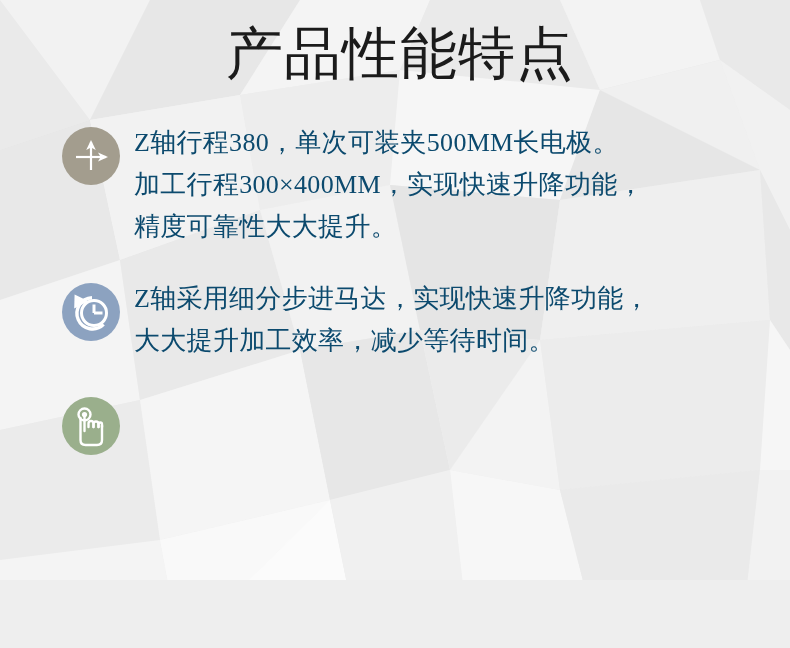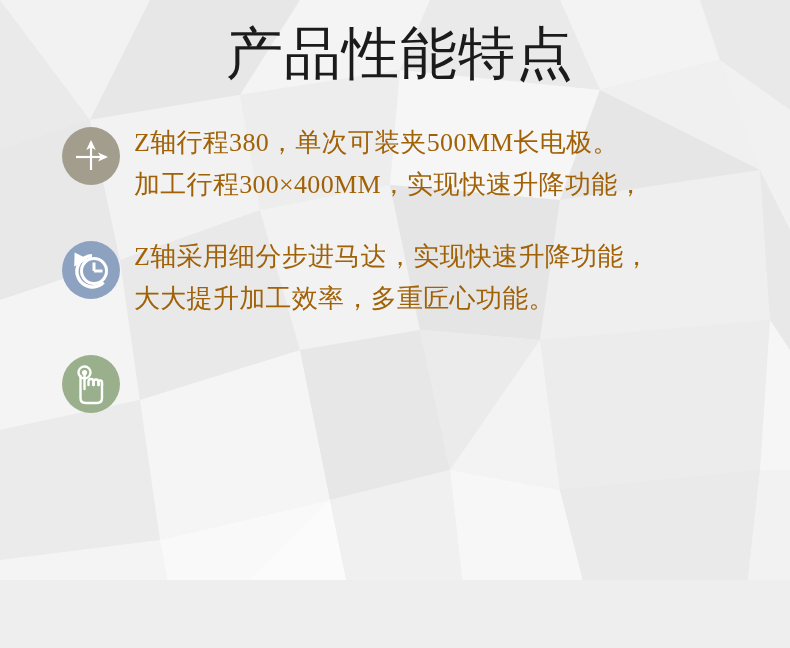--- a/index.html
+++ b/index.html
@@ -82,21 +82,21 @@
 
   .feature-text {
     flex: 1 1 auto;
     padding-left: 14px;
     padding-top: 0px;
   }
   .feature-line {
     font-family: "Liberation Serif", "DejaVu Serif", serif;
     font-size: 26px;
     line-height: 42px;
-    color: #a16207;
+    color: #0c4a6e;
     white-space: pre;
     letter-spacing: 0.3px;
   }
 </style>
 </head>
 <body>
 
 <div id="page">
 
   <svg id="bg-polygons" viewBox="0 0 790 648" preserveAspectRatio="none">
@@ -158,36 +158,37 @@
             <line x1="20" y1="6" x2="20" y2="34"></line>
             <line x1="5" y1="21" x2="35" y2="21"></line>
           </g>
           <path d="M20 4 L15.2 14 L20 11.4 L24.8 14 Z" fill="#ffffff"></path>
           <path d="M37 21 L27 16.4 L29.6 21 L27 25.6 Z" fill="#ffffff"></path>
         </svg>
       </div>
       <div class="feature-text">
         <div class="feature-line">Z轴行程380，单次可装夹500MM长电极。</div>
         <div class="feature-line">加工行程300×400MM，实现快速升降功能，</div>
+        <div class="feature-line">精度可靠性大大提升。</div>
       </div>
     </div>
 
     <div class="feature-row row-1">
       <div class="feature-icon" style="background:#8ca2c0;">
         <svg width="42" height="42" viewBox="0 0 42 42">
           <circle cx="24" cy="22" r="12.5" fill="none" stroke="#ffffff" stroke-width="3"></circle>
           <line x1="24" y1="13.5" x2="24" y2="22" stroke="#ffffff" stroke-width="3" stroke-linecap="butt"></line>
           <line x1="24" y1="22" x2="32.5" y2="22" stroke="#ffffff" stroke-width="3" stroke-linecap="butt"></line>
           <path d="M22 6.8 A15.6 15.6 0 1 0 33.6 33.4" fill="none" stroke="#ffffff" stroke-width="3.4" stroke-linecap="butt"></path>
           <path d="M4.6 3.6 L18.5 10.2 L4.2 17.4 Z" fill="#ffffff"></path>
         </svg>
       </div>
       <div class="feature-text">
         <div class="feature-line">Z轴采用细分步进马达，实现快速升降功能，</div>
-        <div class="feature-line">大大提升加工效率，多重匠心功能。</div>
+        <div class="feature-line">大大提升加工效率，减少等待时间。</div>
       </div>
     </div>
 
     <div class="feature-row row-2">
       <div class="feature-icon" style="background:#9aaf8c;">
         <svg width="40" height="42" viewBox="0 0 40 42">
           <g fill="none" stroke="#ffffff" stroke-width="2.4" stroke-linecap="round" stroke-linejoin="round">
             <circle cx="13.5" cy="9.5" r="6"></circle>
             <path d="M13.5 9.5 L13.5 26"></path>
             <path d="M9.5 13 L9.5 35 Q9.5 40 14.5 40 L26 40 Q31 40 31 35 L31 20.5"></path>

